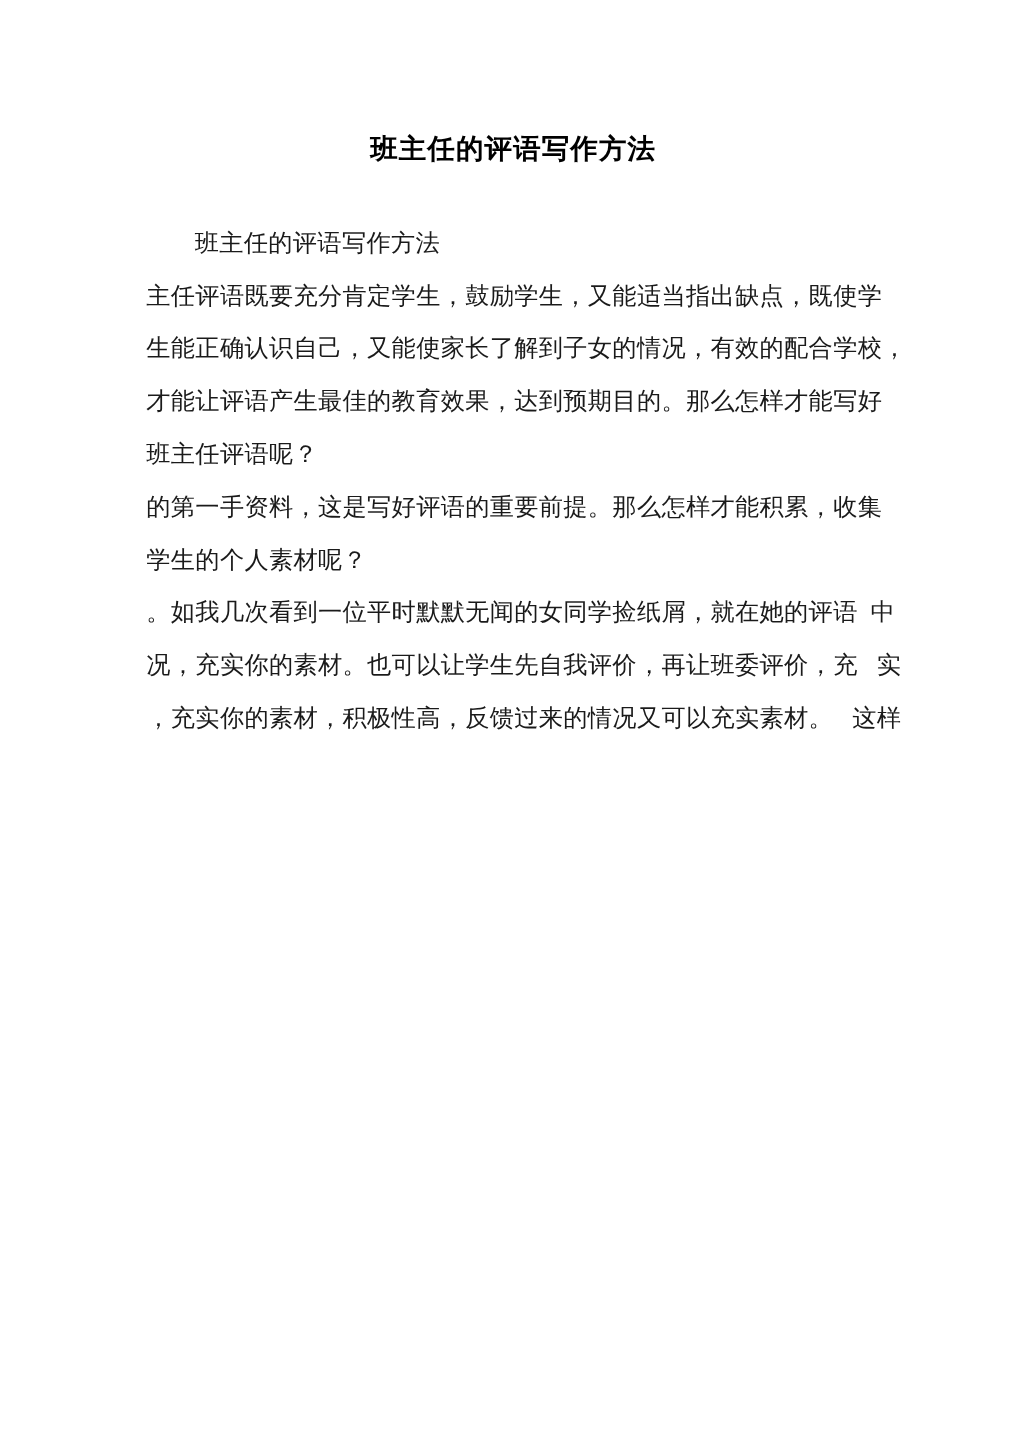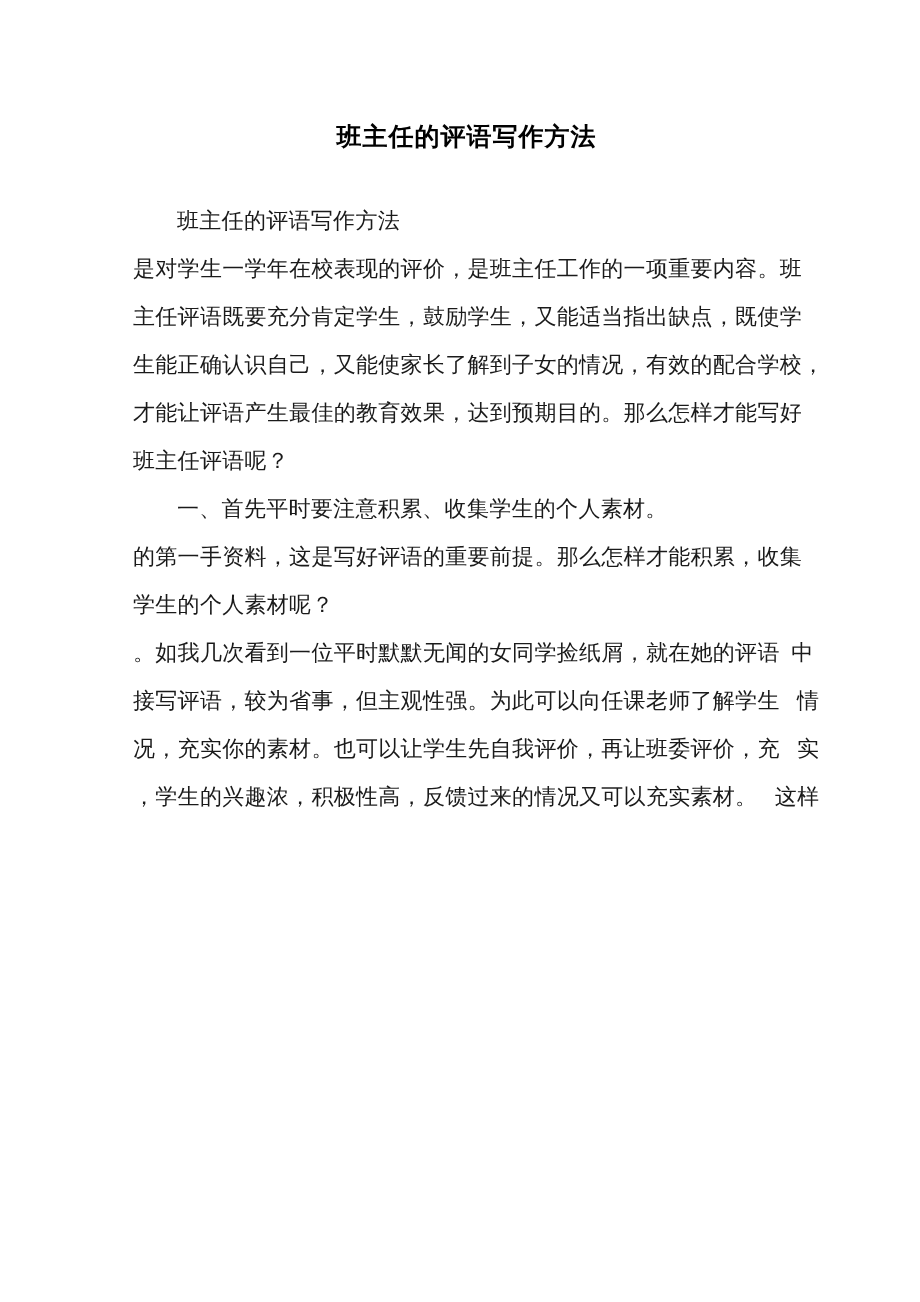--- a/index.html
+++ b/index.html
@@ -56,40 +56,35 @@
 
   <h1 class="doc-title">班主任的评语写作方法</h1>
 
   <div class="doc-body">
 
     <div class="para">
       <div class="line indent">班主任的评语写作方法</div>
     </div>
 
     <div class="para">
-      <div class="line">是对学生一学年在校表现的评价，是班主任工作的一项重要内容。班</div>
       <div class="line">主任评语既要充分肯定学生，鼓励学生，又能适当指出缺点，既使学</div>
       <div class="line">生能正确认识自己，又能使家长了解到子女的情况，有效的配合学校，</div>
       <div class="line">才能让评语产生最佳的教育效果，达到预期目的。那么怎样才能写好</div>
       <div class="line">班主任评语呢？</div>
     </div>
 
-    <div class="para">
-      <div class="line indent">一、首先平时要注意积累、收集学生的个人素材。</div>
-    </div>
 
     <div class="para">
       <div class="line">的第一手资料，这是写好评语的重要前提。那么怎样才能积累，收集</div>
       <div class="line">学生的个人素材呢？</div>
     </div>
 
     <div class="para">
       <div class="line">。如我几次看到一位平时默默无闻的女同学捡纸屑，就在她的评语  中</div>
     </div>
 
     <div class="para">
-      <div class="line">接写评语，较为省事，但主观性强。为此可以向任课老师了解学生   情</div>
       <div class="line">况，充实你的素材。也可以让学生先自我评价，再让班委评价，充   实</div>
-      <div class="line">，学生的兴趣浓，积极性高，反馈过来的情况又可以充实素材。   这样</div>
+      <div class="line">，充实你的素材，积极性高，反馈过来的情况又可以充实素材。   这样</div>
     </div>
 
   </div>
 </div>
 
 </body></html>

